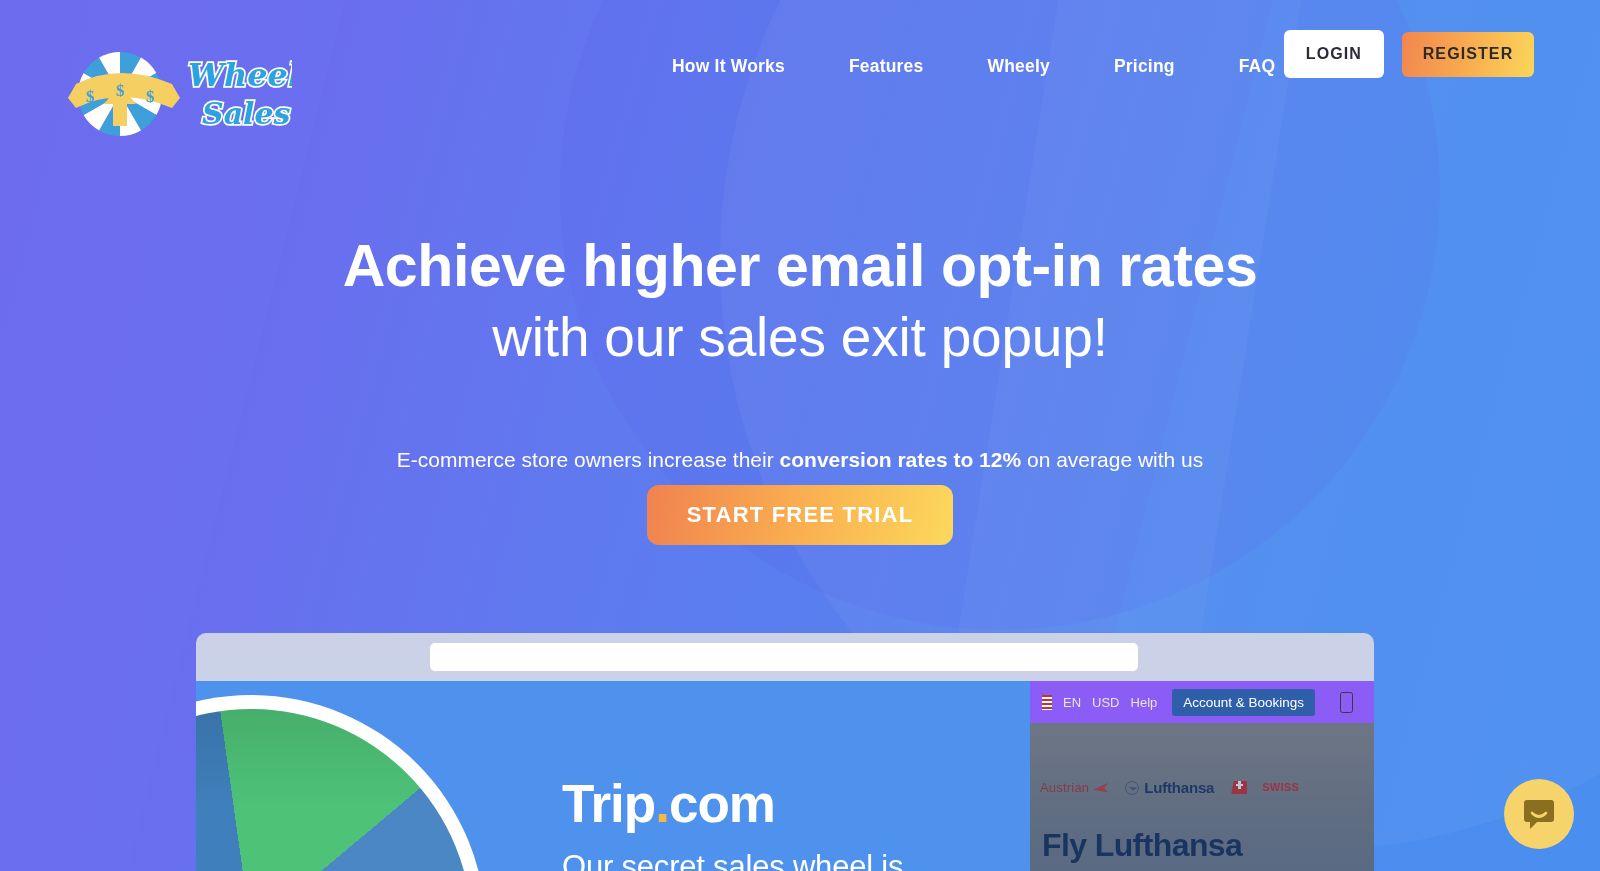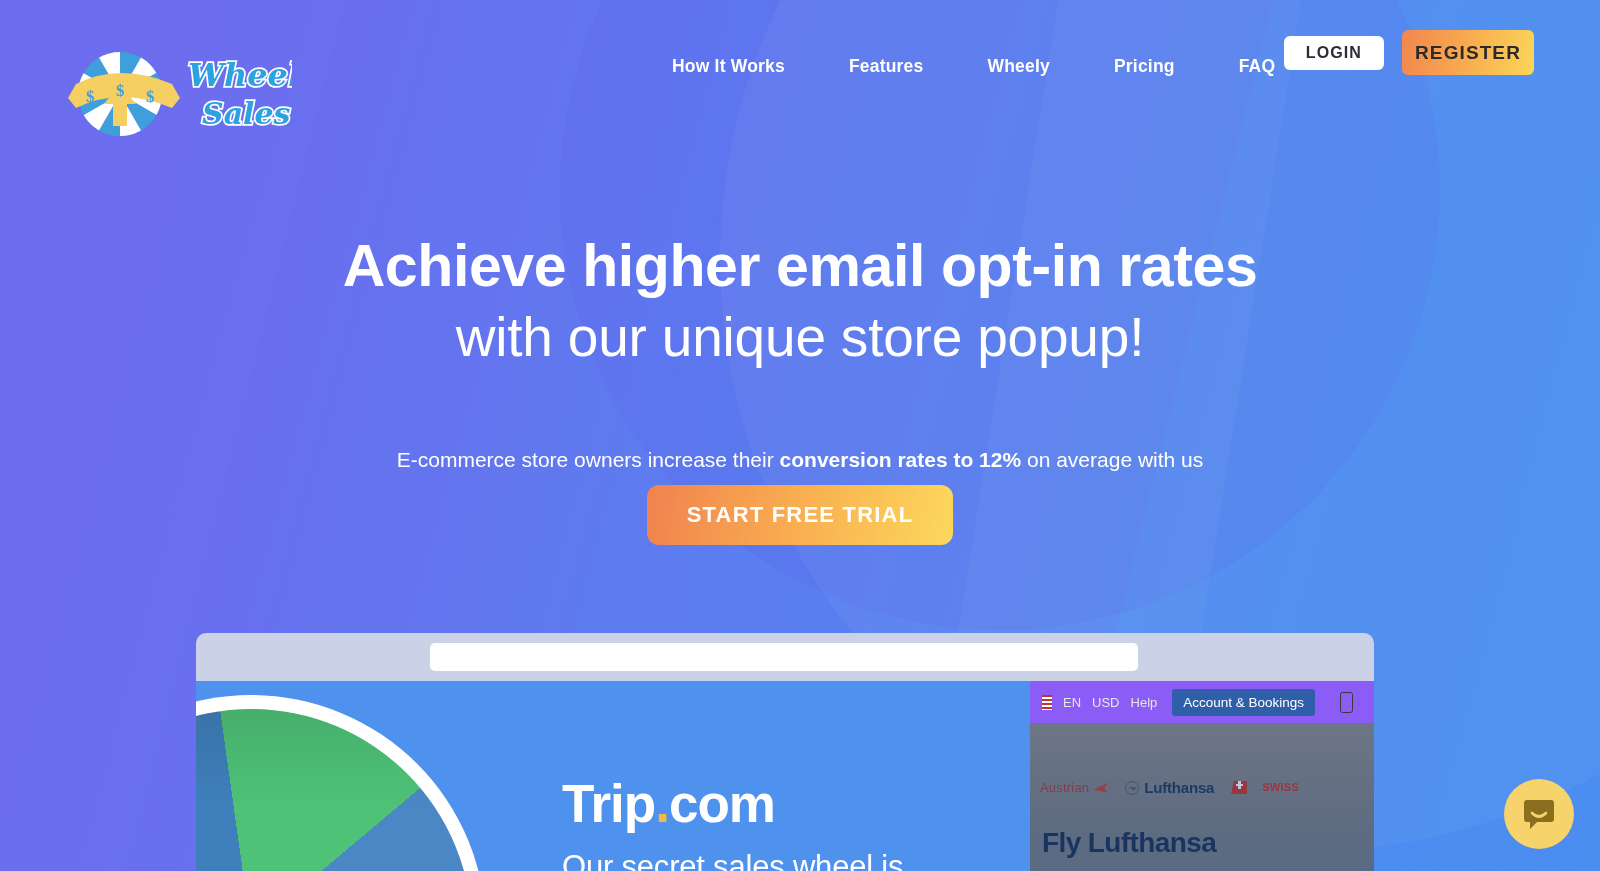--- a/index.html
+++ b/index.html
@@ -92,31 +92,31 @@
   }
   .btn-login {
     background:#ffffff;
     color:#2b2b3a;
     border:none;
     border-radius:6px;
     font-size:16px;
     font-weight:bold;
     letter-spacing:1.1px;
     padding:0 22px;
-    height:34px;
+    height:48px;
     min-width:98px;
     cursor:pointer;
     font-family:"Liberation Sans", sans-serif;
   }
   .btn-register {
     background:linear-gradient(100deg,#f2864f 0%,#f8a84e 45%,#fbd65a 100%);
     color:#2b2b2b;
     border:none;
     border-radius:6px;
-    font-size:19px;
+    font-size:16px;
     font-weight:bold;
     letter-spacing:1.1px;
     padding:0 6px;
     height:45px;
     min-width:132px;
     cursor:pointer;
     font-family:"Liberation Sans", sans-serif;
   }
 
   
@@ -379,21 +379,21 @@
   }
   .swisscross:after {
     content:"";
     position:absolute; left:7.2px; top:0px;
     width:2.2px; height:7.5px; background:#ffffff;
   }
   #fly-lh {
     position:absolute;
     left:12px; top:104px;
     color:#152d57;
-    font-size:28px;
+    font-size:32px;
     font-weight:bold;
     letter-spacing:-0.6px;
     white-space:nowrap;
   }
   #panel-tint {
     position:absolute; inset:0;
     background:rgba(40,70,120,0.30);
     pointer-events:none;
   }
 
@@ -460,21 +460,21 @@
     </nav>
 
     <div id="auth">
       <button class="btn-login">LOGIN</button>
       <button class="btn-register">REGISTER</button>
     </div>
   </div>
 
   <div id="hero">
     <div class="hl1">Achieve higher email opt-in rates</div>
-    <div class="hl2">with our unique store popup!</div>
+    <div class="hl2">with our sales exit popup!</div>
   </div>
 
   <div id="sub">
     <span>E-commerce store owners increase their </span><b>conversion rates to 12%</b><span> on average with us</span>
   </div>
 
   <div id="cta-wrap">
     <button class="btn-cta">START FREE TRIAL</button>
   </div>
 

